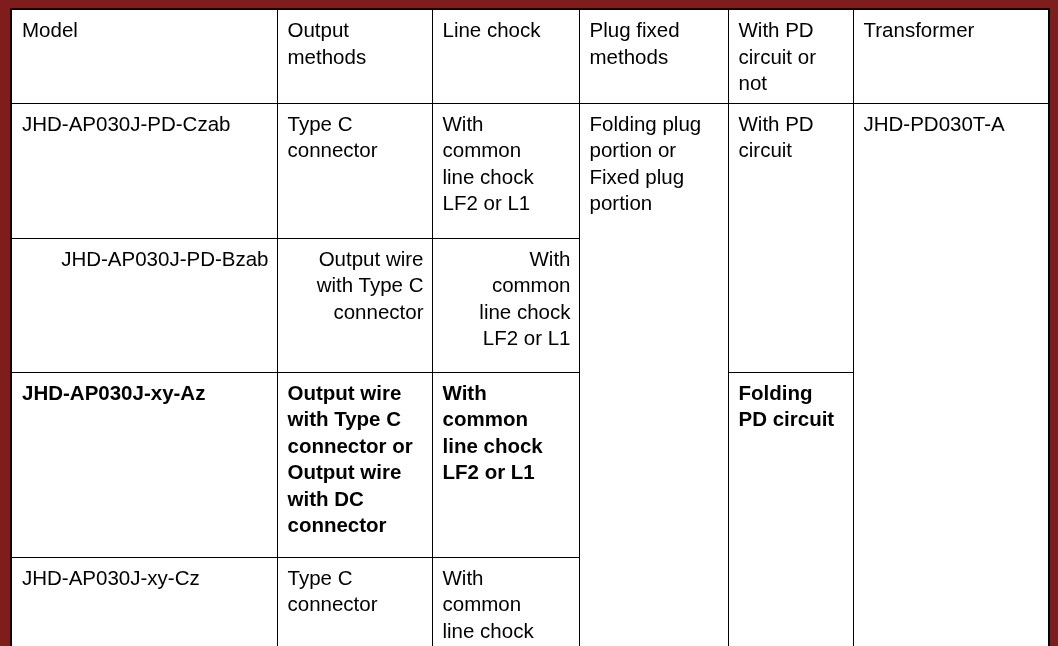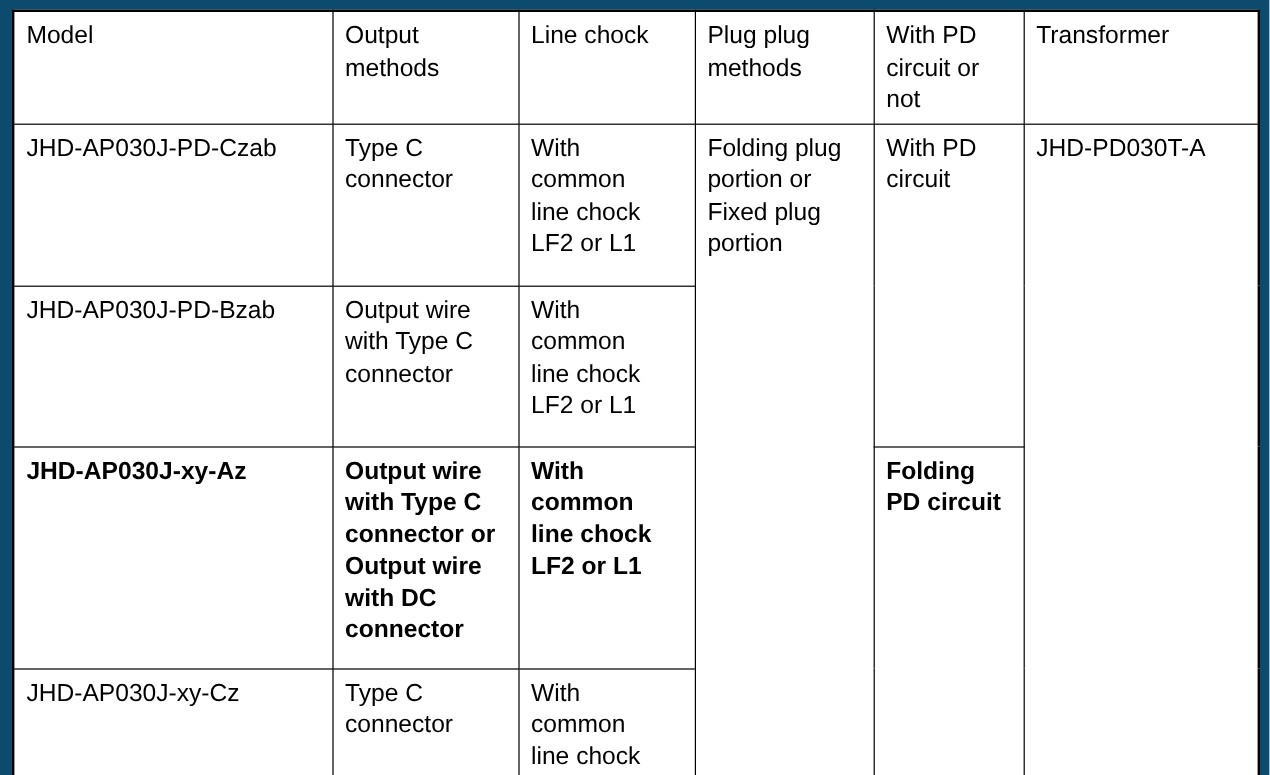--- a/index.html
+++ b/index.html
@@ -13,21 +13,21 @@
     overflow: hidden;
     font-family: "Liberation Sans", sans-serif;
     color: #000000;
     -webkit-font-smoothing: antialiased;
   }
 
   .page {
     position: relative;
     width: 1058px;
     height: 646px;
-    background: #0c4a6e;
+    background: #7f1d1d;
   }
 
   .spec-table {
     position: absolute;
     left: 10px;
     top: 8px;
     width: 1038px;
     border-collapse: collapse;
     table-layout: fixed;
     background: #ffffff;
@@ -51,21 +51,21 @@
     border: 2px solid #000000;
   }
 
   .col-model      { width: 266px; }
   .col-output     { width: 155px; }
   .col-chock      { width: 147px; }
   .col-plug       { width: 149px; }
   .col-pd         { width: 125px; }
   .col-transformer{ width: 196px; }
   .row-1 td { height: 121px; margin-left: 32px; }
-  .row-2 td { height: 120px; }
+  .row-2 td { height: 120px; text-align: right; }
   .row-3 td { height: 171px; font-weight: bold; }
   .row-4 td { height: 127px; }
 
   .cell-text {
     display: block;
     white-space: pre-line;
   }
 </style>
 </head>
 <body>
@@ -88,21 +88,21 @@
           <span class="cell-text">Model</span>
         </th>
         <th>
           <span class="cell-text">Output
 methods</span>
         </th>
         <th>
           <span class="cell-text">Line chock</span>
         </th>
         <th>
-          <span class="cell-text">Plug plug
+          <span class="cell-text">Plug fixed
 methods</span>
         </th>
         <th>
           <span class="cell-text">With PD
 circuit or
 not</span>
         </th>
         <th>
           <span class="cell-text">Transformer</span>
         </th>

